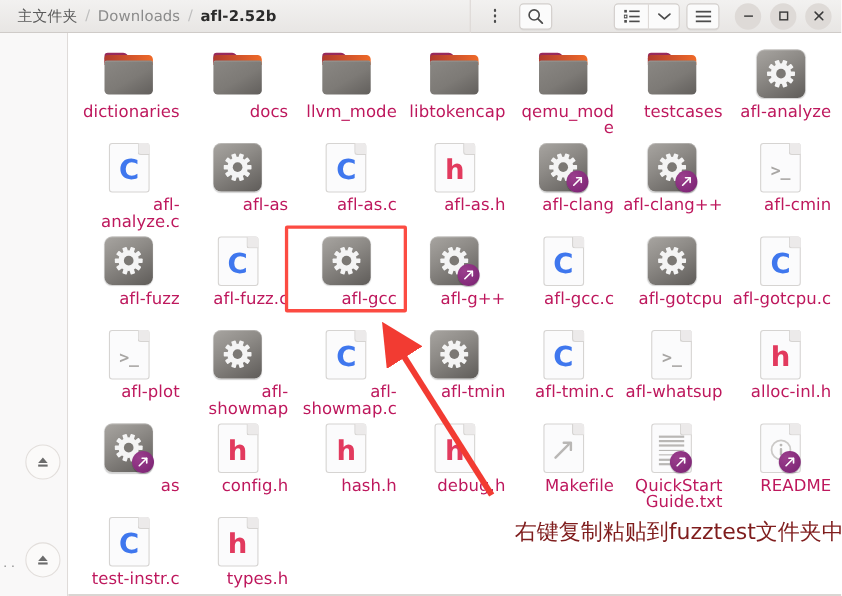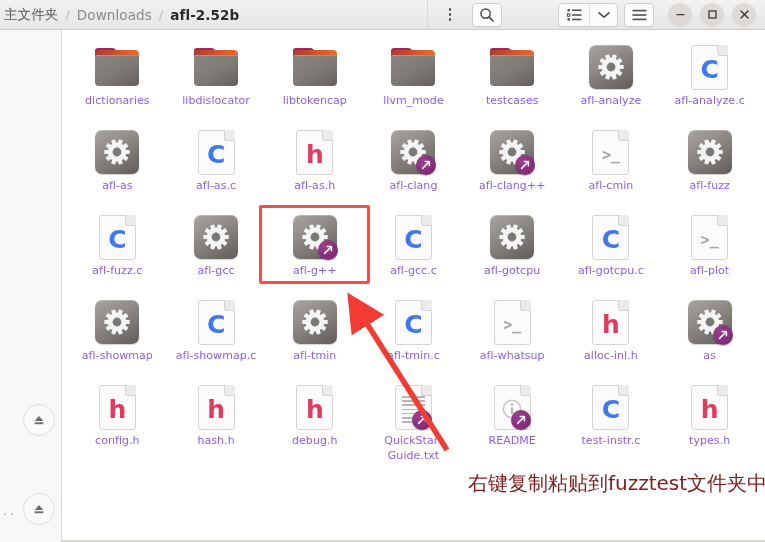--- a/index.html
+++ b/index.html
@@ -13,21 +13,21 @@
   
   .window { position: relative; width: 765px; height: 542px; background:#fff; }
 
   .headerbar {
     position: absolute; left:0; top:0; width:765px; height:30px;
     background: linear-gradient(to bottom, #f2f1f0, #e8e6e4);
     border-bottom: 1px solid #cfcbc8;
     display: flex; align-items: center;
   }
 
-  .crumbs { display:flex; align-items:center; height:22px; padding-left:0; }
+  .crumbs { display:flex; align-items:center; height:22px; padding-left:12px; }
   .crumb {
     font-size: 13.5px; color:#8b8b8b; padding: 0 4px; white-space:nowrap;
     letter-spacing: .1px;
   }
   .crumb.cur { color:#2b2b2b; font-weight: bold; }
   .crumb.home { color:#5a5a5a; }
   .sep { color:#bdbdbd; font-size:13px; padding:0 3px; }
 
   .hb-spacer { flex: 1 1 auto; }
 
@@ -84,21 +84,21 @@
     position:absolute; left:0; top:0; width:703px;
     display:grid; grid-template-columns: repeat(7, 1fr);
     padding: 8px 6px 0 6px;
   }
   .cell {
     width:100%; height:85px; display:flex; flex-direction:column;
     align-items:center; padding-top:5px; position:relative;
   }
   .ico { width:48px; height:48px; position:relative; }
   .label {
-    margin-top:3px; font-size:11px; color:#8b5cf6; text-align:center;
+    margin-top:3px; font-size:15px; color:#be185d; text-align:right;
     line-height:14.5px; width:92px; word-break:break-word;
     letter-spacing:.05px;
   }
 
   
   .folder { width:46px; height:38px; position:relative; margin-top:5px; }
   .folder .tab {
     position:absolute; left:1px; top:0; width:22px; height:9px;
     background: linear-gradient(to bottom, #9c2b5e, #7e2450);
     border-radius: 3px 5px 0 0;
@@ -283,41 +283,51 @@
      <div class="label">dictionaries</div>
           </div>
           <div class="cell">
             <div class="ico" style="display:flex;align-items:flex-start;justify-content:center;">
               <div class="folder">
           <div class="tab"></div>
                 <div class="strip"></div>
                 <div class="front"></div>
         </div>
             </div>
-     <div class="label">libdislocator</div>
+     <div class="label">docs</div>
           </div>
           <div class="cell">
             <div class="ico" style="display:flex;align-items:flex-start;justify-content:center;">
               <div class="folder">
           <div class="tab"></div>
                 <div class="strip"></div>
                 <div class="front"></div>
         </div>
             </div>
-     <div class="label">libtokencap</div>
+     <div class="label">llvm_mode</div>
           </div>
           <div class="cell">
             <div class="ico" style="display:flex;align-items:flex-start;justify-content:center;">
               <div class="folder">
           <div class="tab"></div>
                 <div class="strip"></div>
                 <div class="front"></div>
         </div>
             </div>
-     <div class="label">llvm_mode</div>
+     <div class="label">libtokencap</div>
+          </div>
+          <div class="cell">
+            <div class="ico" style="display:flex;align-items:flex-start;justify-content:center;">
+              <div class="folder">
+          <div class="tab"></div>
+                <div class="strip"></div>
+                <div class="front"></div>
+        </div>
+            </div>
+     <div class="label">qemu_mode</div>
           </div>
           <div class="cell">
             <div class="ico" style="display:flex;align-items:flex-start;justify-content:center;">
               <div class="folder">
           <div class="tab"></div>
                 <div class="strip"></div>
                 <div class="front"></div>
         </div>
             </div>
      <div class="label">testcases</div>
@@ -748,20 +758,34 @@
      <div class="label">hash.h</div>
           </div>
           <div class="cell">
             <div class="ico" style="display:flex;align-items:flex-start;justify-content:center;">
               <div class="page">
           <div class="fold"></div>
                 <div class="glyph h">h</div>
               </div>
             </div>
      <div class="label">debug.h</div>
+          </div>
+          <div class="cell">
+            <div class="ico" style="display:flex;align-items:flex-start;justify-content:center;">
+              <div class="page">
+          <div class="fold"></div>
+          <div class="glyph" style="padding-top:2px;">
+            <svg width="24" height="24" viewBox="0 0 24 24">
+              <line x1="5" y1="19" x2="17" y2="7" stroke="#b9b7b5" stroke-width="2.2" stroke-linecap="round"></line>
+              <polyline points="12.5,5.5 19,5.5 19,12" fill="none" stroke="#b9b7b5" stroke-width="2.2" stroke-linecap="round" stroke-linejoin="round"></polyline>
+            </svg>
+          </div>
+              </div>
+            </div>
+     <div class="label">Makefile</div>
           </div>
           <div class="cell">
             <div class="ico" style="display:flex;align-items:flex-start;justify-content:center;">
               <div class="page">
           <div class="fold"></div>
           <div class="lines">
                   <i></i>
                   <i></i>
                   <i></i>
                   <i></i>

